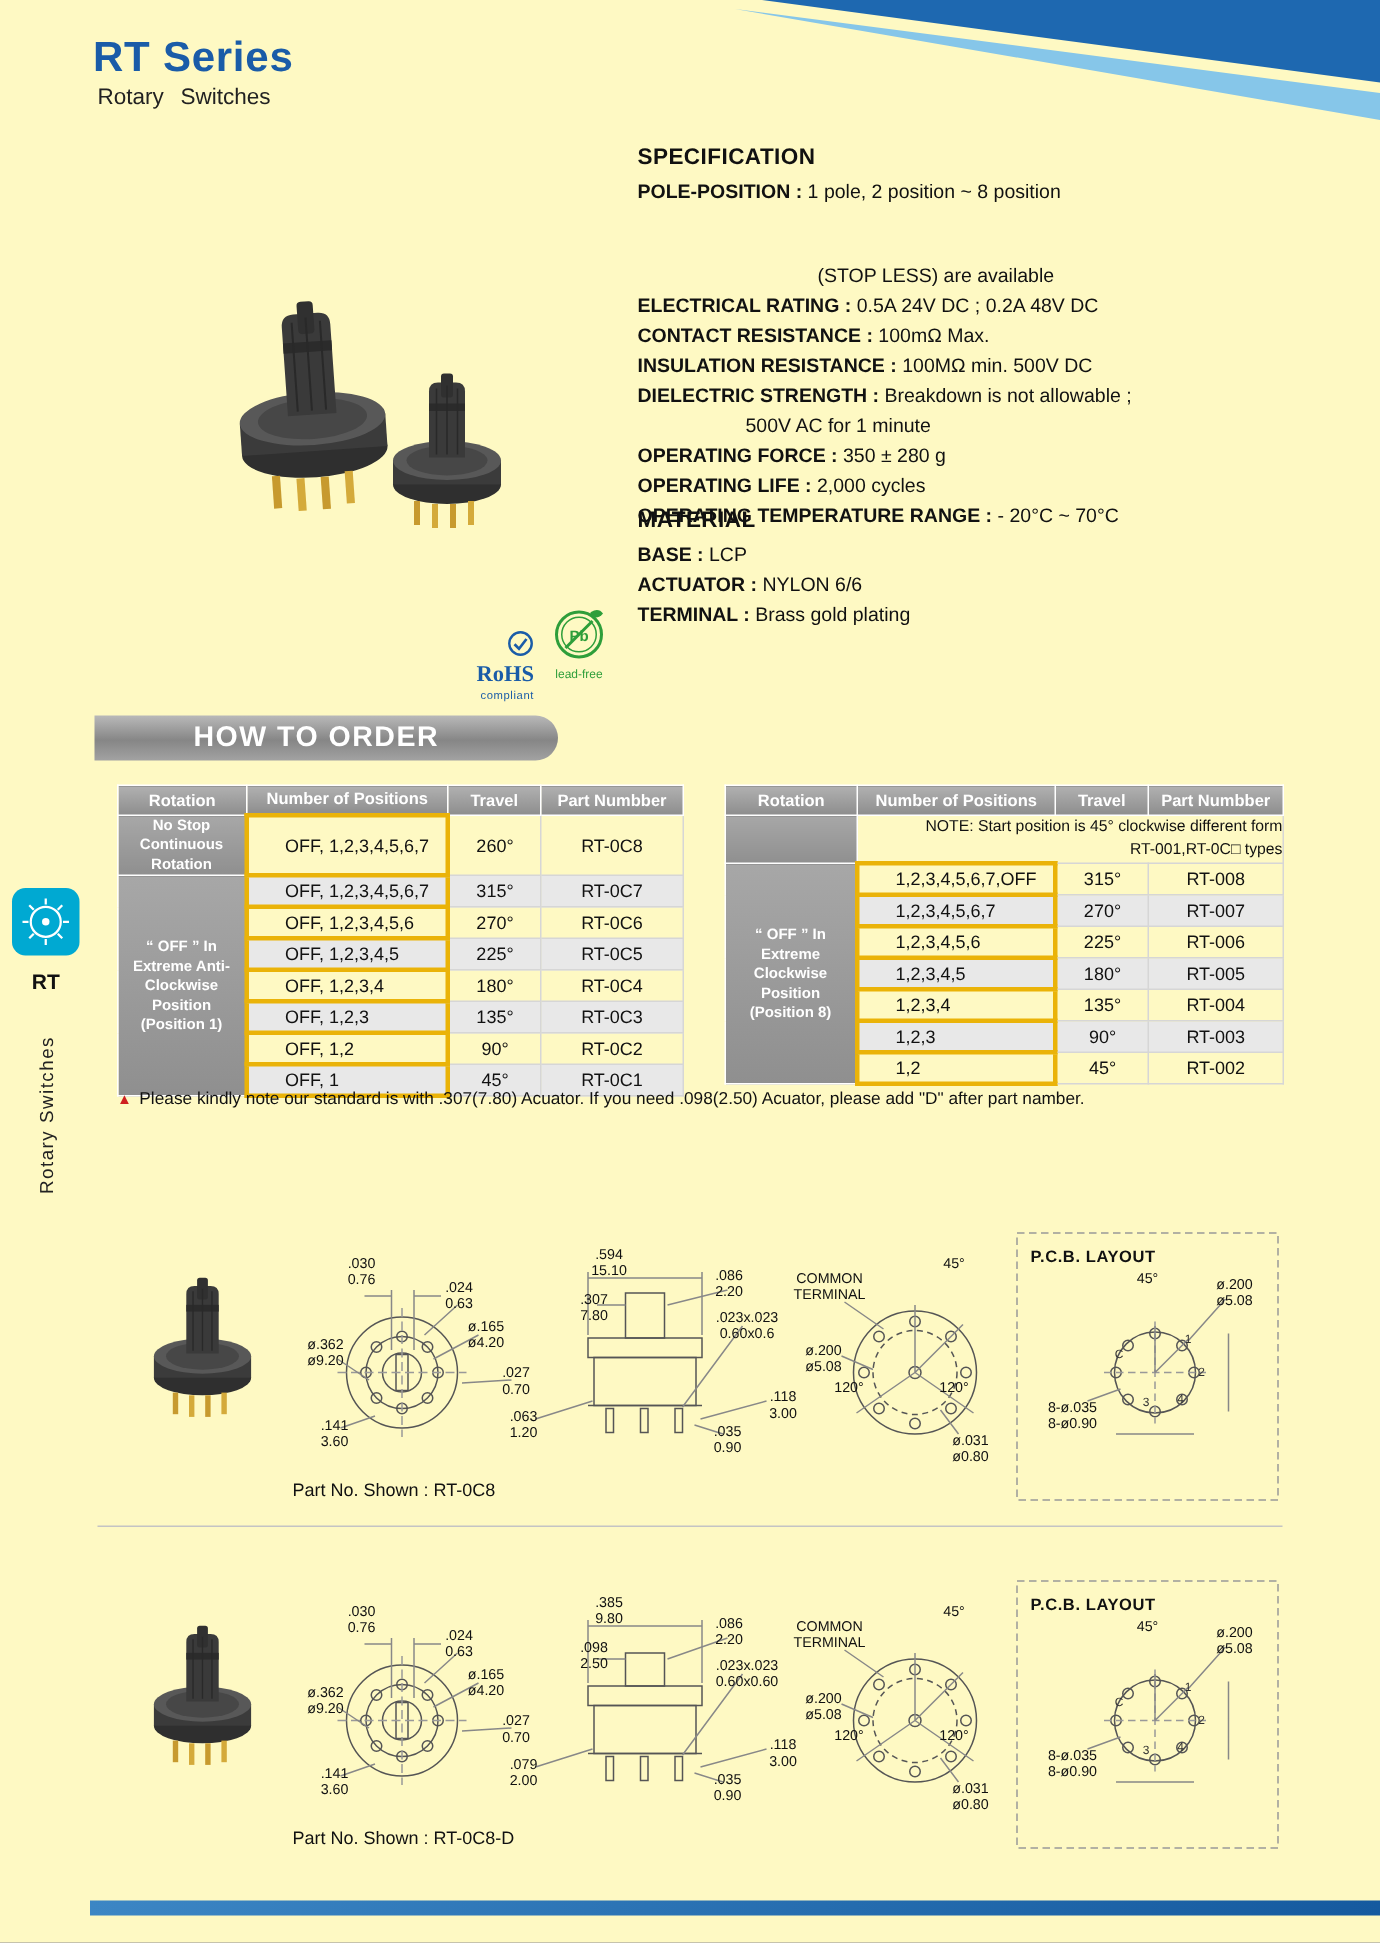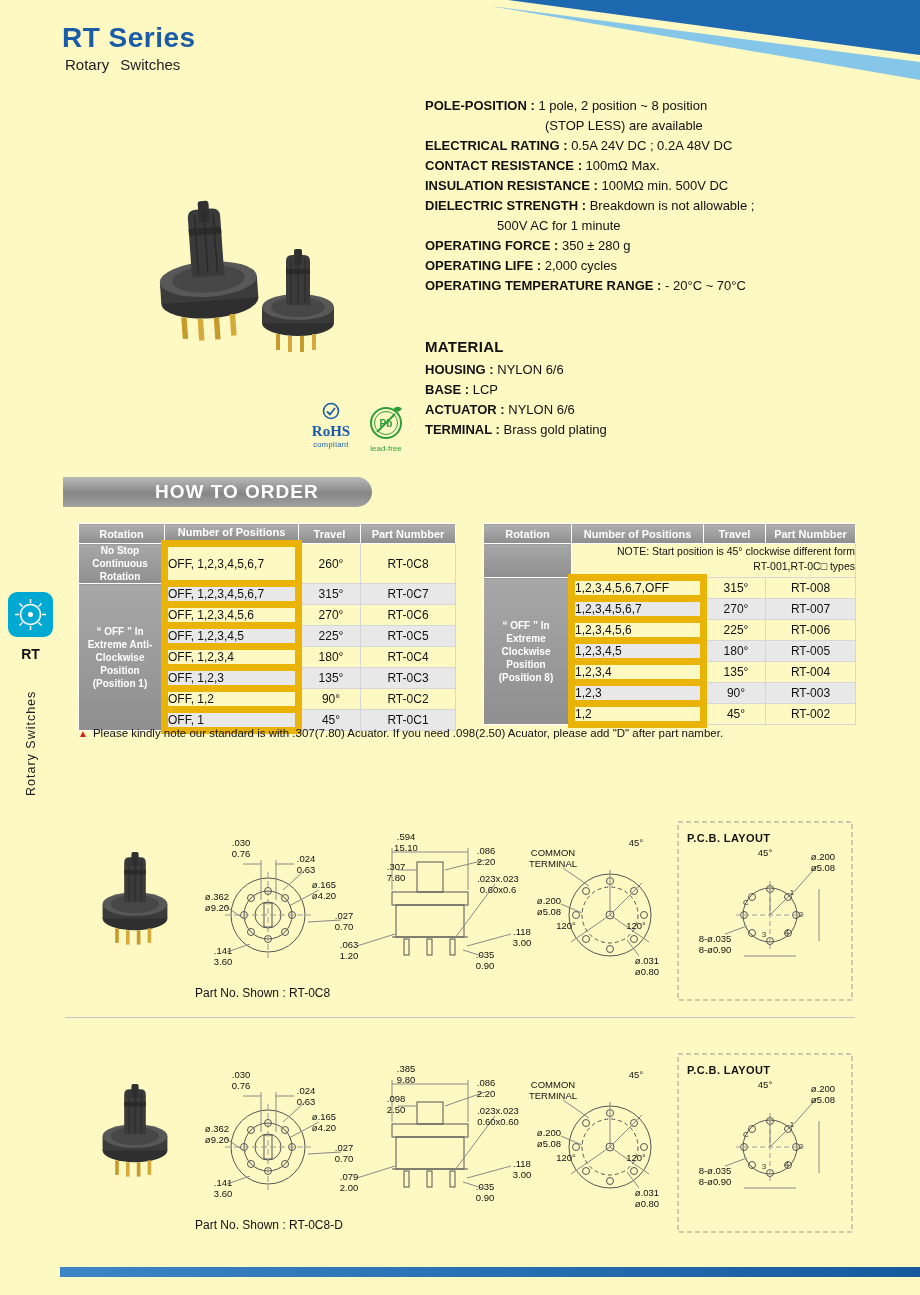--- a/index.html
+++ b/index.html
@@ -12,42 +12,42 @@
   .series-title{left:62px;top:22px;font-size:28px;font-weight:bold;color:#1a5ca8;letter-spacing:.5px}
   .series-sub{left:65px;top:56px;font-size:15px;word-spacing:7px;color:#222}
 
   
   .txt-block{width:480px}
   .block-title{font-size:15px;font-weight:bold;margin-bottom:5px;letter-spacing:.3px}
   .spec-line{font-size:13px;line-height:20px;white-space:nowrap}
   .spec-line b{font-weight:bold}
 
   
-  .rohs{left:306px;top:402px;width:50px;text-align:center}
+  .rohs{left:306px;top:420px;width:50px;text-align:right}
   .rohs-name{font-family:"Liberation Serif",serif;font-weight:bold;color:#1a5ca8;font-size:15px;line-height:1.05}
   .rohs-sub{font-size:7.5px;color:#1a5ca8;letter-spacing:.4px}
   .pbfree{left:362px;top:402px;width:48px;text-align:center}
   .pb-sub{font-size:8px;color:#2e9e3a;margin-top:-2px}
 
   
   .banner{left:63px;height:30px;width:309px;border-radius:0 15px 15px 0;
           background:linear-gradient(180deg,#b9b9b9 0%,#868686 55%,#a2a2a2 100%);
-          color:#fff;font-size:19px;font-weight:bold;letter-spacing:1px;line-height:30px;padding-left:92px}
+          color:#fff;font-size:19px;font-weight:bold;letter-spacing:1px;line-height:30px;padding-left:66px}
   #banner-order{top:477px}
   #banner-dim{top:771px}
 
   
   table{border-collapse:collapse;table-layout:fixed}
   #left-table{left:78px;top:523px;width:377px}
   #right-table{left:483px;top:523px;width:372px}
   th{background:linear-gradient(180deg,#b0b0b0,#8d8d8d);color:#fff;font-size:11px;font-weight:bold;
      height:20px;border:1px solid #fff}
   td.rot{background:linear-gradient(180deg,#a7a7a7,#8f8f8f);color:#fff;font-size:10px;font-weight:bold;
      text-align:center;border:1px solid #fff;line-height:1.3;vertical-align:middle}
-  td.pos{font-size:12px;padding-left:0;border:7px solid #eab308;height:21px}
+  td.pos{font-size:12px;padding-left:24px;border:3px solid #eab308;height:21px}
   td.travel,td.part{font-size:12px;text-align:center;border:1px solid #d6d6d6;height:21px}
   td.note-cell{font-size:10.5px;text-align:right;border:1px solid #d6d6d6;line-height:1.45;height:32px}
   tr.alt td.pos,tr.alt td.travel,tr.alt td.part{background:#e8e8e8}
   #left-table tbody tr:first-child td{height:32px}
 
   .order-note{left:78px;top:727px;font-size:11.5px;white-space:nowrap}
   .order-note .tri{color:#cf2020;font-size:10px;margin-right:5px}
 
   
   .dim-section{left:65px;width:800px;height:196px}
@@ -105,38 +105,38 @@
   <div class="abs" style="left:140px;top:192px;width:250px;height:170px">
     <svg width="135" height="150" viewBox="0 0 100 110" style="position:absolute;left:0;top:0;transform:rotate(-4deg)">
         <use href="#switch-sym"></use>
       </svg>
     <svg width="100" height="112" viewBox="0 0 100 110" style="position:absolute;left:108px;top:50px">
         <use href="#switch-sym"></use>
       </svg>
   </div>
 
   <div class="abs txt-block" style="left:425px;top:96px">
+    <div class="block-title">SPECIFICATION</div>
     <div id="spec-lines">
         <div class="spec-line"><b>POLE-POSITION :</b><span> 1 pole, 2 position ~ 8 position</span></div>
-        <div class="spec-line" style="padding-left: 120px;"><span>(STOP LESS) are available</span></div>
+        <div class="spec-line" style="padding-left: 120px; margin-top: 36px;"><span>(STOP LESS) are available</span></div>
         <div class="spec-line"><b>ELECTRICAL RATING :</b><span> 0.5A 24V DC ; 0.2A 48V DC</span></div>
         <div class="spec-line"><b>CONTACT RESISTANCE :</b><span> 100mΩ Max.</span></div>
         <div class="spec-line"><b>INSULATION RESISTANCE :</b><span> 100MΩ min. 500V DC</span></div>
         <div class="spec-line"><b>DIELECTRIC STRENGTH :</b><span> Breakdown is not allowable ;</span></div>
         <div class="spec-line" style="padding-left: 72px;"><span>500V AC for 1 minute</span></div>
         <div class="spec-line"><b>OPERATING FORCE :</b><span> 350 ± 280 g</span></div>
         <div class="spec-line"><b>OPERATING LIFE :</b><span> 2,000  cycles</span></div>
         <div class="spec-line"><b>OPERATING TEMPERATURE RANGE :</b><span> - 20°C ~ 70°C</span></div>
       </div>
   </div>
 
   <div class="abs txt-block" style="left:425px;top:338px">
     <div class="block-title">MATERIAL</div>
     <div id="material-lines">
-        <div class="spec-line"><b>HOUSING :</b><span> NYLON 6/6</span></div>
         <div class="spec-line"><b>BASE :</b><span> LCP</span></div>
         <div class="spec-line"><b>ACTUATOR :</b><span> NYLON 6/6</span></div>
         <div class="spec-line"><b>TERMINAL :</b><span> Brass gold plating</span></div>
       </div>
   </div>
 
   <div class="abs rohs">
     <svg width="18" height="18" viewBox="0 0 18 18">
       <circle cx="9" cy="9" r="7.5" fill="none" stroke="#1a5ca8" stroke-width="1.6"></circle>
       <path d="M5 9.5 L8 12.5 L13 6" fill="none" stroke="#1a5ca8" stroke-width="1.8"></path>

